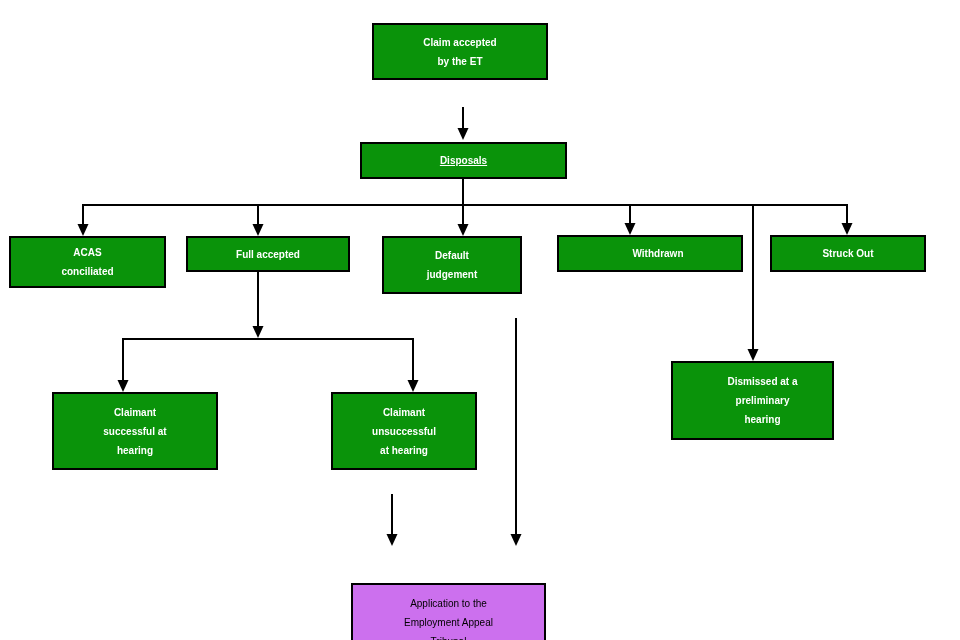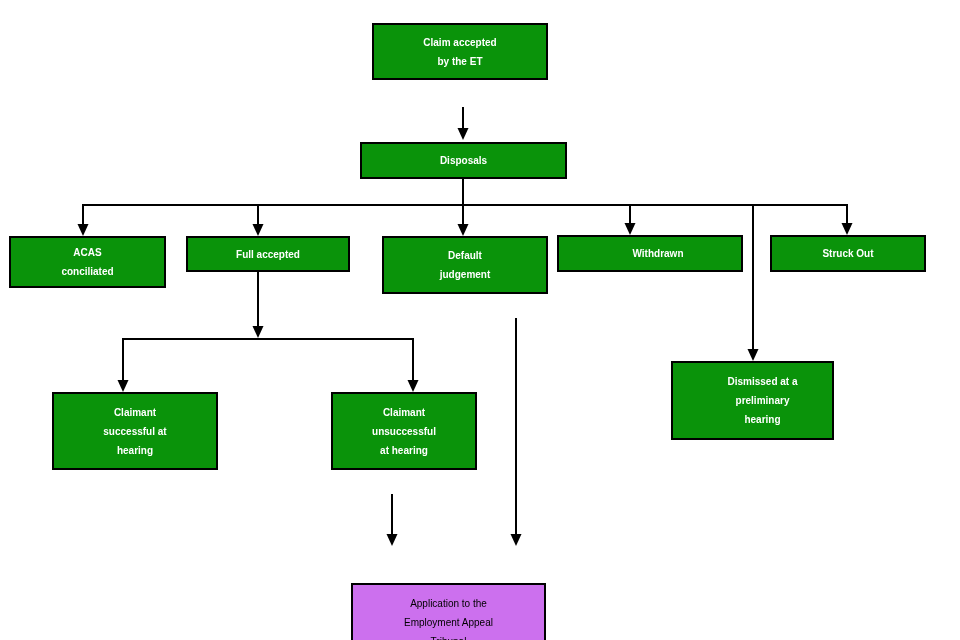--- a/index.html
+++ b/index.html
@@ -87,28 +87,28 @@
     <line x1="392" y1="494" x2="392" y2="535"></line>
     <polygon points="386.5,534 397.5,534 392,546"></polygon>
 
     <line x1="516" y1="318" x2="516" y2="535"></line>
     <polygon points="510.5,534 521.5,534 516,546"></polygon>
   </svg>
 
   <div class="node green" style="left:372px; top:23px; width:176px; height:57px;">Claim accepted
 by the ET</div>
 
-  <div class="node green" style="left:360px; top:142px; width:207px; height:37px;">Disposals</div>
+  <div class="node green" style="left:360px; top:142px; width:207px; height:37px;text-decoration:underline;">Disposals</div>
 
   <div class="node green" style="left:9px; top:236px; width:157px; height:52px;">ACAS
 conciliated</div>
 
   <div class="node green" style="left:186px; top:236px; width:164px; height:36px;">Full accepted</div>
 
-  <div class="node green" style="left:382px; top:236px; width:166px; height:58px;">Default
+  <div class="node green" style="left:382px; top:236px; width:140px; height:58px;">Default
 judgement</div>
 
   <div class="node green" style="left:557px; top:235px; width:186px; height:37px;padding-left:16px;">Withdrawn</div>
 
   <div class="node green" style="left:770px; top:235px; width:156px; height:37px;">Struck Out</div>
 
   <div class="node green" style="left:671px; top:361px; width:163px; height:79px;padding-left:20px;">Dismissed at a
 preliminary
 hearing</div>
 

